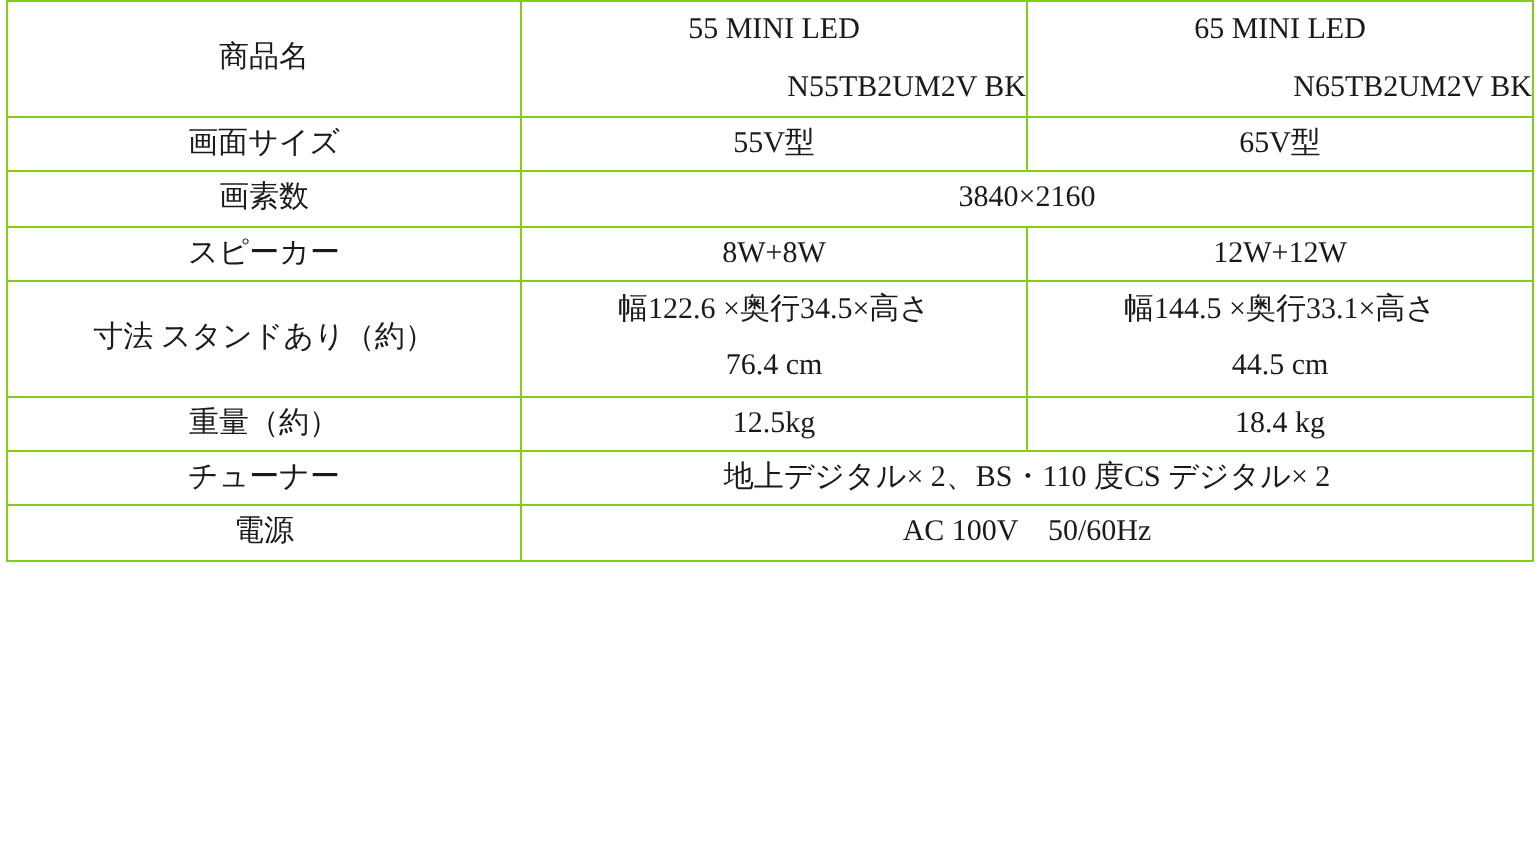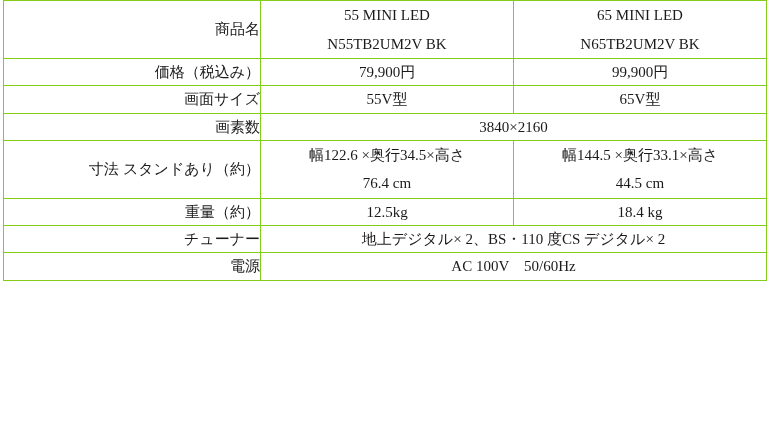--- a/index.html
+++ b/index.html
@@ -25,32 +25,32 @@
     padding: 0;
     vertical-align: middle;
     font-size: 15px;
     line-height: 1.75;
   }
   .col-label { width: 257px; }
   .col-val   { width: 253px; }
 
   .cell-label {
     padding: 5px 8px 5px 10px;
-    text-align: right;
-    font-family: Liberation Sans, sans-serif;
+    text-align: center;
+    font-family: Liberation Serif, serif;
   }
   .cell-val {
     padding: 5px 8px;
     text-align: center;
   }
   .cell-val.two-line {
     line-height: 1.9;
   }
   .pname-line1 { display: block; }
-  .pname-line2 { display: block; }
+  .pname-line2 { display: block; text-align: right; }
   .dim-line1 { display: block; }
   .dim-line2 { display: block; }
 </style>
 </head>
 <body>
 
 <table class="spec-table">
   <colgroup>
     <col class="col-label">
     <col class="col-val">
@@ -63,37 +63,37 @@
       <td class="cell-val two-line">
         <span class="pname-line1">55 MINI LED</span>
         <span class="pname-line2">N55TB2UM2V BK</span>
       </td>
       <td class="cell-val two-line">
         <span class="pname-line1">65 MINI LED</span>
         <span class="pname-line2">N65TB2UM2V BK</span>
       </td>
     </tr>
 
-    <tr>
-      <td class="cell-label">価格（税込み）</td>
-      <td class="cell-val">79,900円</td>
-      <td class="cell-val">99,900円</td>
-    </tr>
 
     <tr>
       <td class="cell-label">画面サイズ</td>
       <td class="cell-val">55V型</td>
       <td class="cell-val">65V型</td>
     </tr>
 
     <tr>
       <td class="cell-label">画素数</td>
       <td class="cell-val" colspan="2">3840×2160</td>
     </tr>
 
+    <tr>
+      <td class="cell-label">スピーカー</td>
+      <td class="cell-val">8W+8W</td>
+      <td class="cell-val">12W+12W</td>
+    </tr>
 
     <tr>
       <td class="cell-label">寸法 スタンドあり（約）</td>
       <td class="cell-val two-line">
         <span class="dim-line1">幅122.6 ×奥行34.5×高さ</span>
         <span class="dim-line2">76.4 cm</span>
       </td>
       <td class="cell-val two-line">
         <span class="dim-line1">幅144.5 ×奥行33.1×高さ</span>
         <span class="dim-line2">44.5 cm</span>

